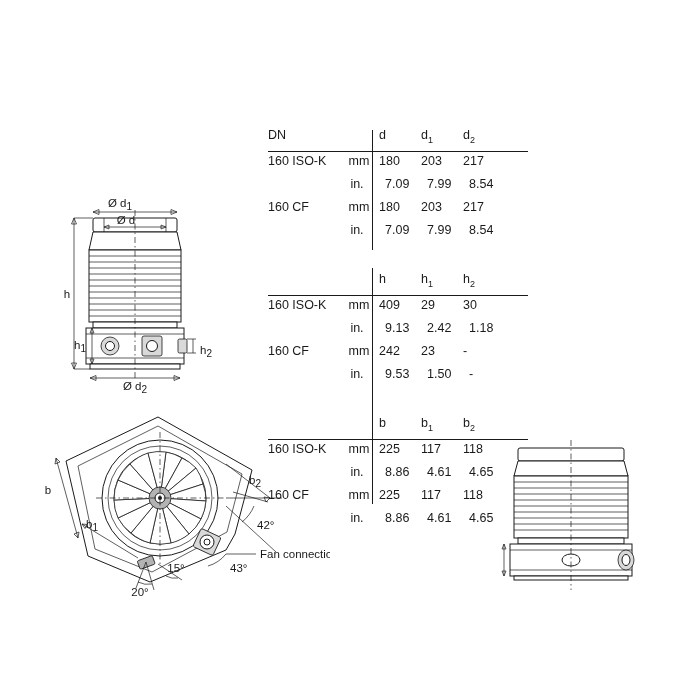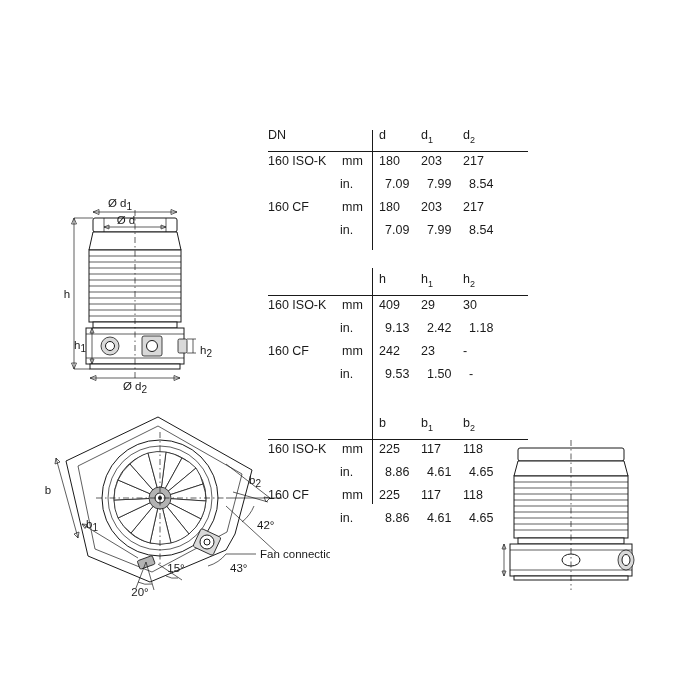--- a/index.html
+++ b/index.html
@@ -38,30 +38,30 @@
   }
   .spec-row.header-row { height: 22px; }
   .c-name {
     width: 72px;
     flex: 0 0 72px;
     white-space: nowrap;
   }
   .c-unit {
     width: 34px;
     flex: 0 0 34px;
-    text-align: left;
+    text-align: center;
     padding-left: 2px;
   }
   .c-val {
     width: 39px;
     flex: 0 0 39px;
     text-align: left;
     padding-left: 3px;
   }
-  .unit-in { text-align: left; padding-right: 8px; padding-left: 0; }
+  .unit-in { text-align: center; padding-right: 8px; padding-left: 0; }
   .sep-line {
     border-bottom: 1px solid #1a1a1a;
     height: 0;
     margin: 1px 0 2px 0;
   }
   .vline {
     position: absolute;
     width: 0;
     border-left: 1px solid #1a1a1a;
   }

